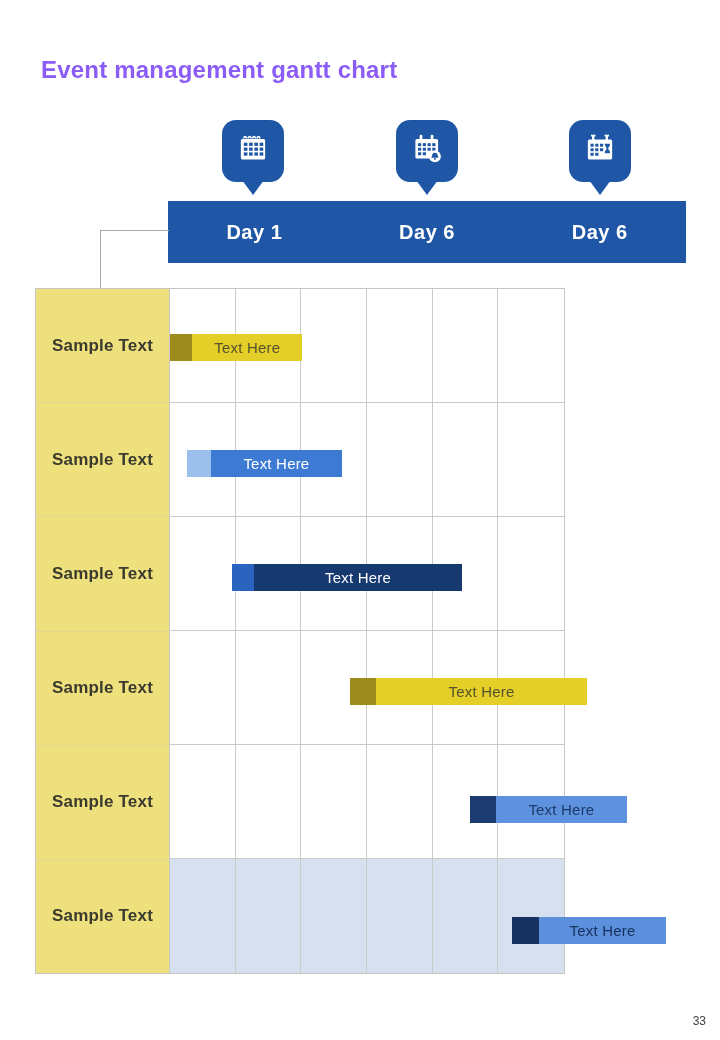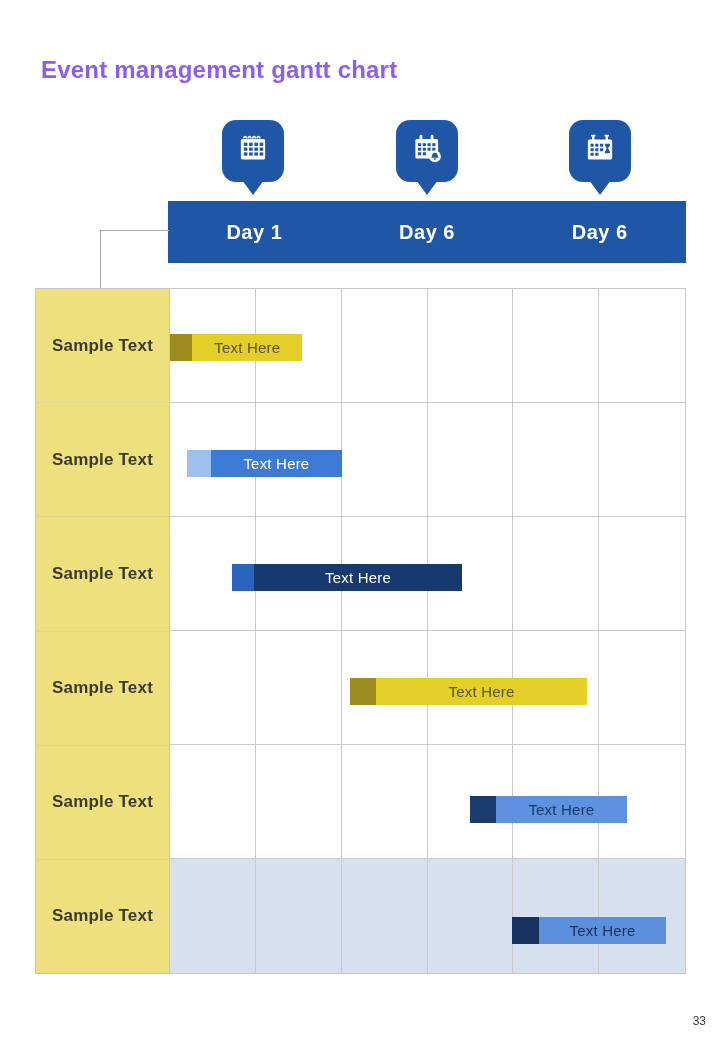--- a/index.html
+++ b/index.html
@@ -40,21 +40,21 @@
     flex:1;display:flex;align-items:center;justify-content:center;
     color:#ffffff;font-size:20px;font-weight:700;letter-spacing:.5px;
   }
   
   .connector{
     position:absolute;left:100px;top:230px;width:68px;height:58px;
     border-left:1px solid #a9a9a9;border-top:1px solid #a9a9a9;
   }
   
   .gantt-table{
-    position:absolute;left:35px;top:288px;width:651px;height:686px;
+    position:absolute;left:35px;top:288px;width:530px;height:686px;
     display:flex;
     border:1px solid #c6c6c6;
     box-sizing:border-box;
   }
   .label-col{
     width:133px;flex:0 0 133px;display:flex;flex-direction:column;
     background:#efe07e;
   }
   .label-cell{
     flex:1;display:flex;align-items:center;justify-content:center;

